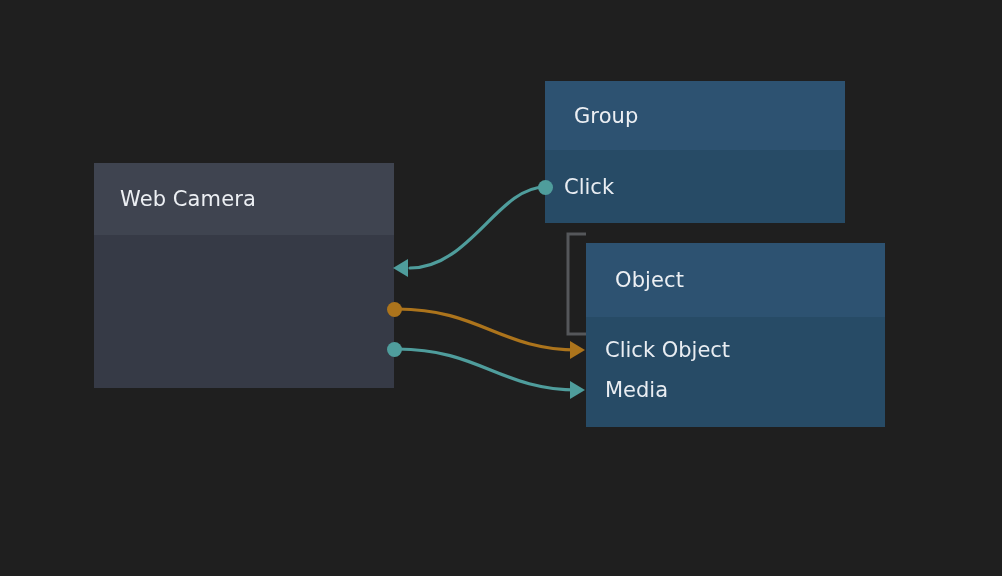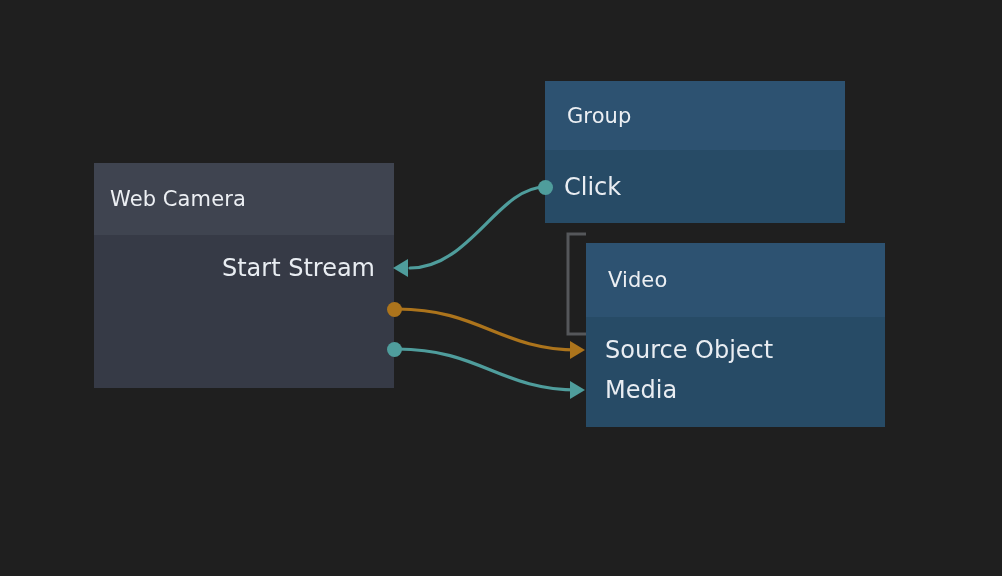--- a/index.html
+++ b/index.html
@@ -49,35 +49,35 @@
     font-size: 21px;
     font-weight: 400;
     letter-spacing: 0.1px;
   }
   .node-body {
     box-sizing: border-box;
     position: relative;
   }
 
   
-  .node-dark .node-header { background: #41465473; background-color: #3f4450; padding-left: 16px; }
+  .node-dark .node-header { background: #41465473; background-color: #3f4450; padding-left: 26px; }
   .node-dark .node-body   { background-color: #363a46; }
 
   
-  .node-blue .node-header { background-color: #2d5271; padding-left: 22px; }
+  .node-blue .node-header { background-color: #2d5271; padding-left: 29px; }
   .node-blue .node-body   { background-color: #274b66; }
 
   
   .port-row {
     position: absolute;
     display: flex;
     align-items: center;
     height: 22px;
     color: #e9edf2;
-    font-size: 24px;
+    font-size: 21px;
     white-space: nowrap;
   }
   .port-row.out  { right: 19px; justify-content: flex-end; }
   .port-row.in   { left: 19px;  justify-content: flex-start; }
   .port-label { line-height: 22px; }
 
   
   .port-dot {
     position: absolute;
     width: 15px;
@@ -121,44 +121,41 @@
   <svg id="group-bracket" width="26" height="106" viewBox="0 0 26 106" xmlns="http://www.w3.org/2000/svg" style="left: 564px; top: 232px;">
     <path id="bracket-path" d="M 22 2 L 4 2 L 4 102 L 26 102" fill="none" stroke="#55575a" stroke-width="3"></path>
   </svg>
 
   <div id="nodes-layer">
       <div class="node node-dark" style="left: 94px; top: 163px; width: 300px; height: 225px;">
         <div class="node-header" style="height: 72px;">
           <span>Web Camera</span>
         </div>
         <div class="node-body" style="height: 153px;"></div>
-        <div class="port-row out" style="top: 94px;">
-          <span class="port-label">Start Stream</span>
-        </div>
         <div class="port-arrow left" style="color: rgb(79, 157, 156); top: 96px; left: 299px;"></div>
         <div class="port-dot" style="background: rgb(172, 116, 28); top: 138.5px; left: 292.5px;"></div>
         <div class="port-dot" style="background: rgb(79, 157, 156); top: 178.5px; left: 292.5px;"></div>
       </div>
       <div class="node node-blue" style="left: 545px; top: 81px; width: 300px; height: 142px;">
         <div class="node-header" style="height: 69px;">
           <span>Group</span>
         </div>
         <div class="node-body" style="height: 73px;"></div>
         <div class="port-row in" style="top: 95px;">
           <span class="port-label">Click</span>
         </div>
         <div class="port-dot" style="background: rgb(79, 157, 156); top: 98.5px; left: -7.5px;"></div>
       </div>
       <div class="node node-blue" style="left: 586px; top: 243px; width: 299px; height: 184px;">
         <div class="node-header" style="height: 74px;">
-          <span>Video</span>
+          <span>Object</span>
         </div>
         <div class="node-body" style="height: 110px;"></div>
         <div class="port-row in" style="top: 96px;">
-          <span class="port-label">Source Object</span>
+          <span class="port-label">Click Object</span>
         </div>
         <div class="port-arrow right" style="color: rgb(172, 116, 28); top: 98px; left: -16px;"></div>
         <div class="port-row in" style="top: 136px;">
           <span class="port-label">Media</span>
         </div>
         <div class="port-arrow right" style="color: rgb(79, 157, 156); top: 138px; left: -16px;"></div>
       </div>
     </div>
 
 </div>

